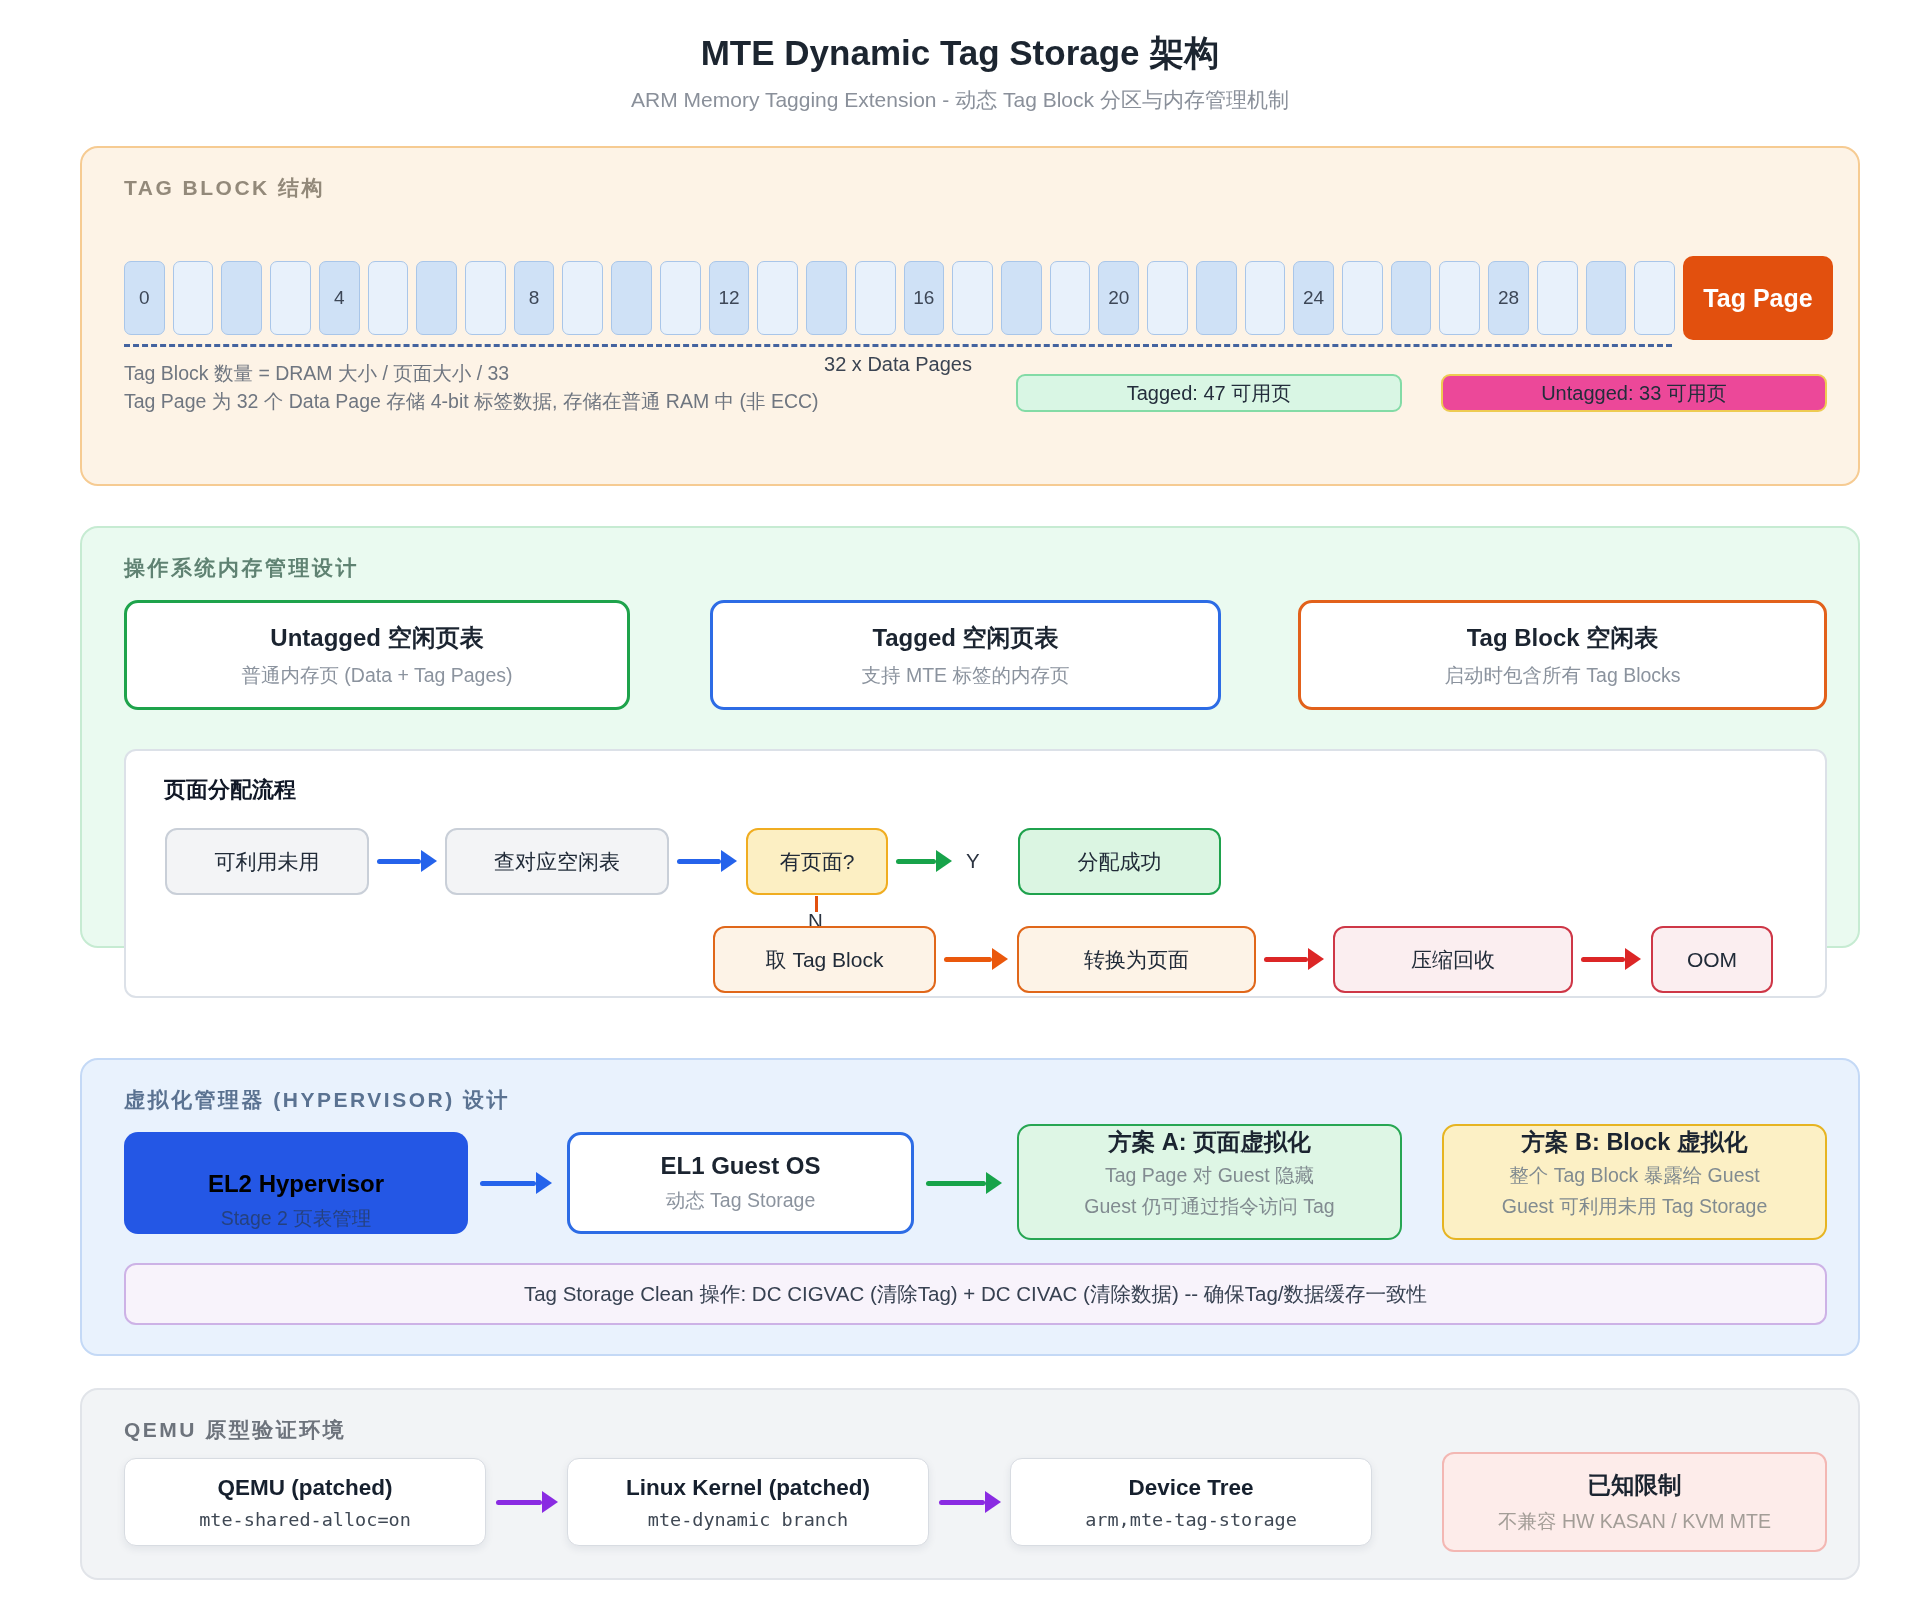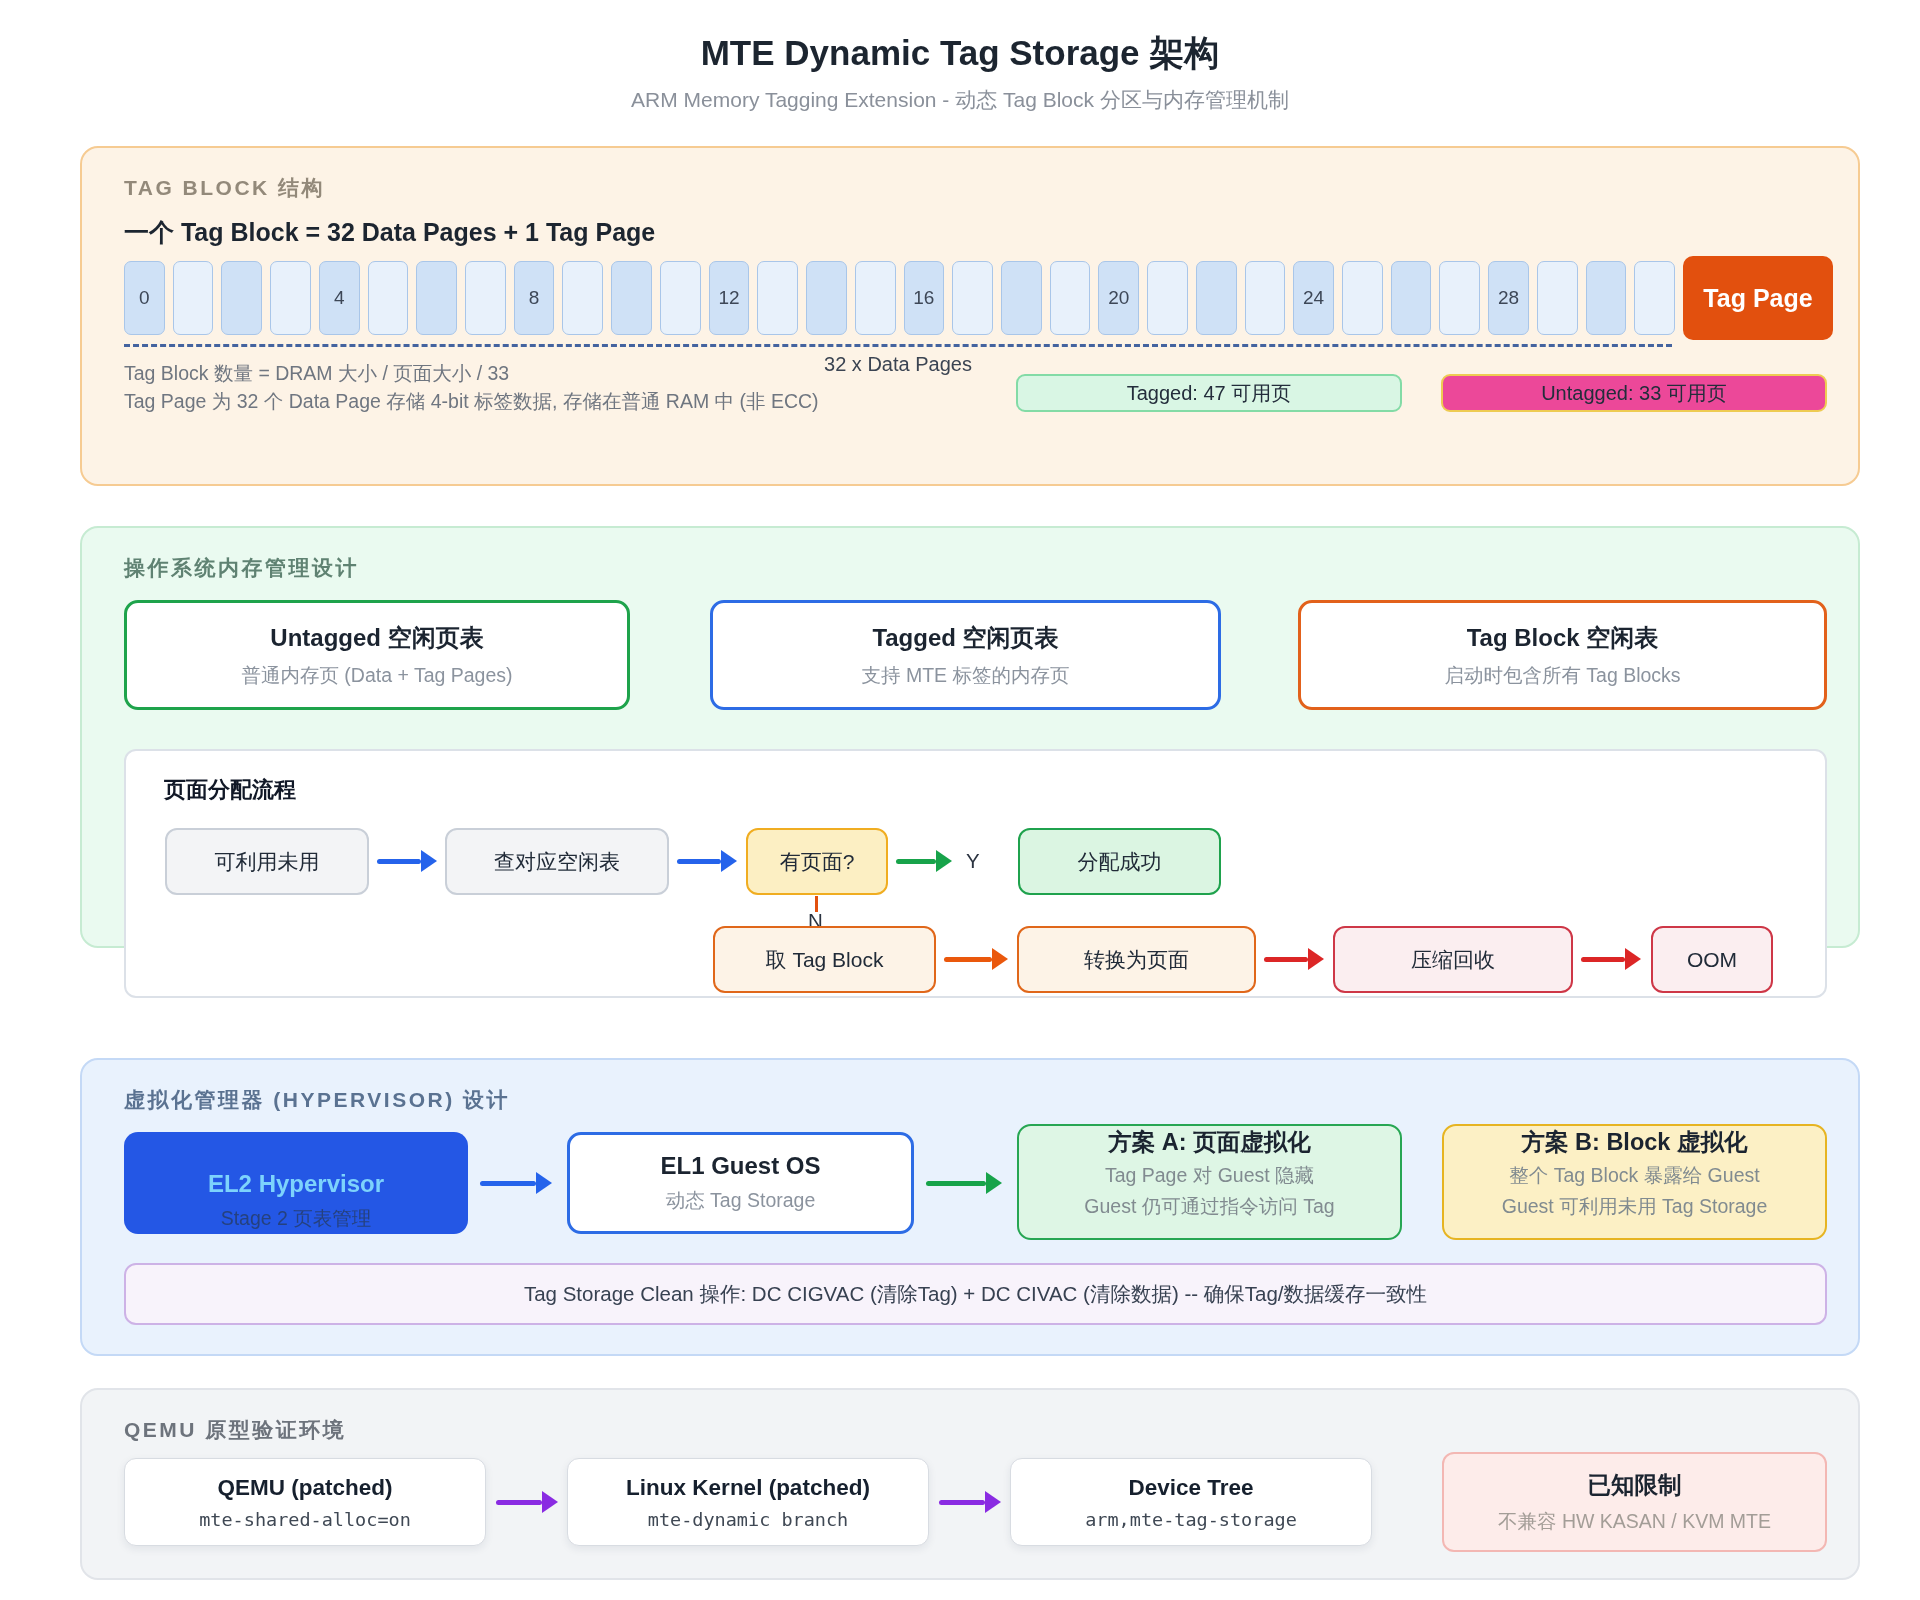--- a/index.html
+++ b/index.html
@@ -69,21 +69,21 @@
   .arrow { position:absolute; display:flex; align-items:center; height:22px; }
   .arrow .shaft { flex:1; height:5px; background:var(--c); border-radius:3px; }
   .arrow .head  { width:0; height:0; border-top:11px solid transparent;
     border-bottom:11px solid transparent; border-left:16px solid var(--c); }
   .yn-label { position:absolute; font-size:20.5px; color:#2b3340; }
   .n-connector { position:absolute; width:3px; background:#e2500e; }
 
   
   .el2-box { position:absolute; left:42px; top:72px; width:344px; height:102px; background:#2457e5;
     border-radius:14px; display:flex; flex-direction:column; align-items:center; justify-content:center; gap:7px; }
-  .el2-box .box-title { color:#7dd3fc;margin-top:36px; }
+  .el2-box .box-title { color:#000000;margin-top:36px; }
   .el2-box .box-sub   { color:rgba(38,48,42,0.55); }
   .el1-box { position:absolute; left:485px; top:72px; width:347px; height:102px; background:#ffffff;
     border:3px solid #2d6ce5; border-radius:14px; display:flex; flex-direction:column;
     align-items:center; justify-content:center; gap:7px; }
   .plan-box { position:absolute; top:64px; width:385px; height:116px; border-radius:14px;
     display:flex; flex-direction:column; align-items:center; justify-content:flex-start; gap:4px; }
   .plan-a { left:935px;  background:#def6e5; border:2.5px solid #27a653; }
   .plan-b { left:1360px; background:#fcf0c5; border:2.5px solid #e6b422; }
   .plan-box .box-title { font-size:23.5px; }
   .plan-box .box-sub   { font-size:19.5px; color:#818b90; }
@@ -106,21 +106,20 @@
   .limits-box .box-sub { font-size:19.5px; color:#a39d97; }
 </style>
 </head>
 <body>
 
 <div class="page-title">MTE Dynamic Tag Storage 架构</div>
 <div class="page-subtitle">ARM Memory Tagging Extension - 动态 Tag Block 分区与内存管理机制</div>
 
 <div class="panel panel-tagblock">
   <div class="section-header hdr-tan">TAG BLOCK 结构</div>
-  <div class="tb-heading">一个 Tag Block = 32 Data Pages + 1 Tag Page</div>
 
   <div class="pages-row">
     <div class="page-cell cell-dark">
         <span>0</span>
       </div>
       <div class="page-cell cell-light">
         <span></span>
       </div>
       <div class="page-cell cell-dark">
         <span></span>

